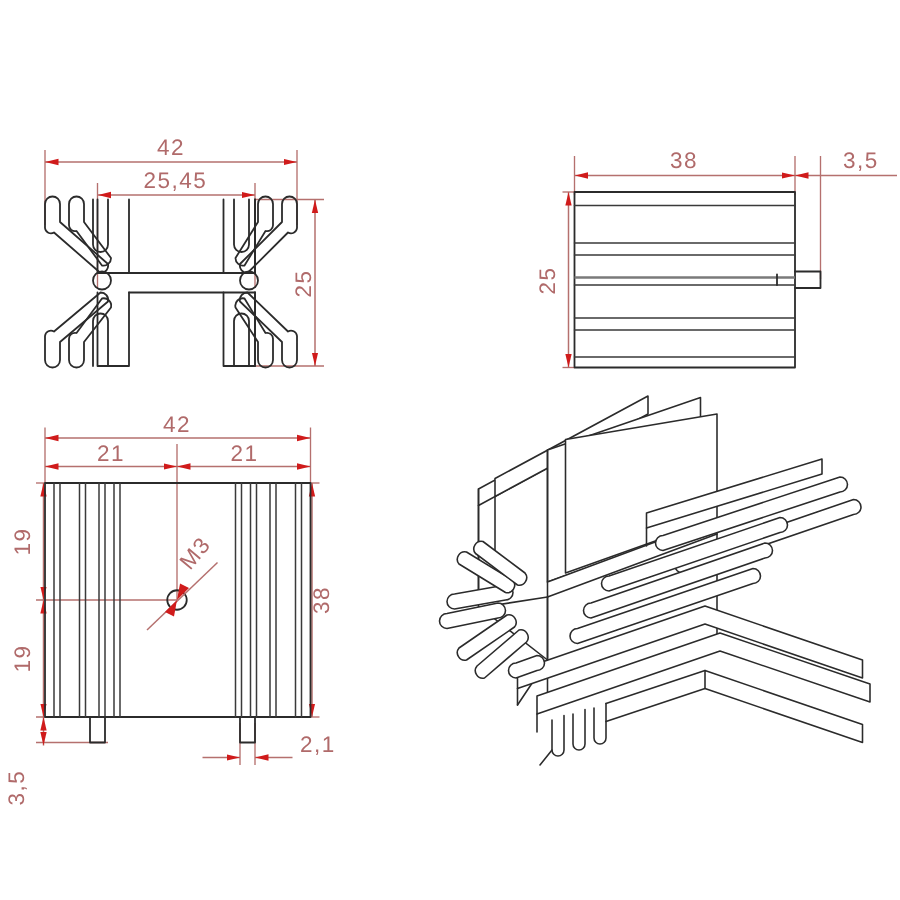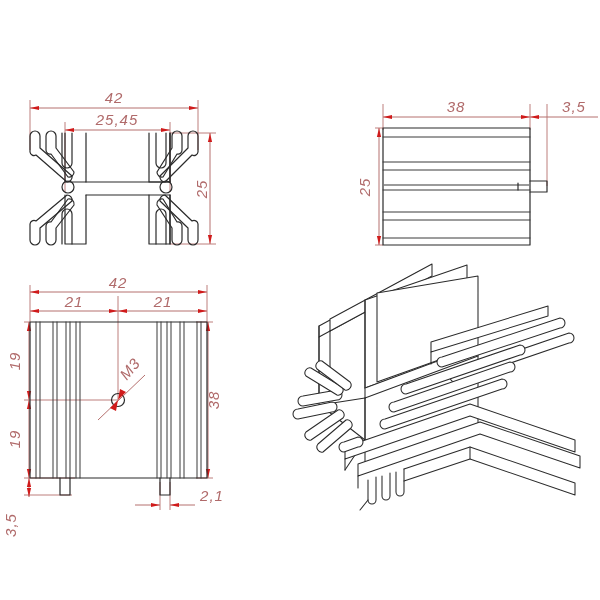--- a/index.html
+++ b/index.html
@@ -1,18 +1,18 @@
 <!DOCTYPE html>
 <html><head>
 <meta charset="utf-8">
 <style>
   html,body{margin:0;padding:0;background:#ffffff;}
   body{width:600px;height:600px;overflow:hidden;
        font-family:"Liberation Sans", sans-serif;}
-  #sheet{position:relative;width:600px;height:600px;background:#e5e5e5;font-style:italic;}
+  #sheet{position:relative;width:600px;height:600px;background:#e5e5e5;}
   svg{display:block;}
   .dimtxt{font-family:"Liberation Sans", sans-serif;font-size:15px;fill:#b06a6a;letter-spacing:1px;}
   .dimline{stroke:#b5706e;stroke-width:1;fill:none;}
   .extline{stroke:#b5706e;stroke-width:0.9;fill:none;}
   .arrow{fill:#d01b1b;stroke:none;}
   .part{stroke:#2b2b2b;stroke-width:1.2;fill:none;stroke-linejoin:round;stroke-linecap:round;}
   .part-thin{stroke:#3a3a3a;stroke-width:1;fill:none;stroke-linejoin:round;stroke-linecap:round;}
   .part-gray{stroke:#7a7a7a;stroke-width:1.6;fill:none;}
   .iso{stroke:#2b2b2b;stroke-width:1.05;fill:#ffffff;stroke-linejoin:round;stroke-linecap:round;}
   .iso-l{stroke:#2b2b2b;stroke-width:1.05;fill:none;stroke-linejoin:round;stroke-linecap:round;}

